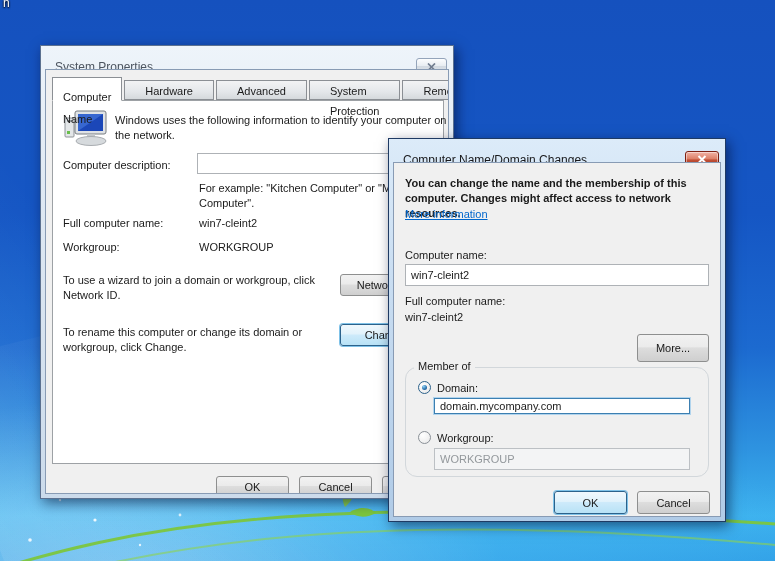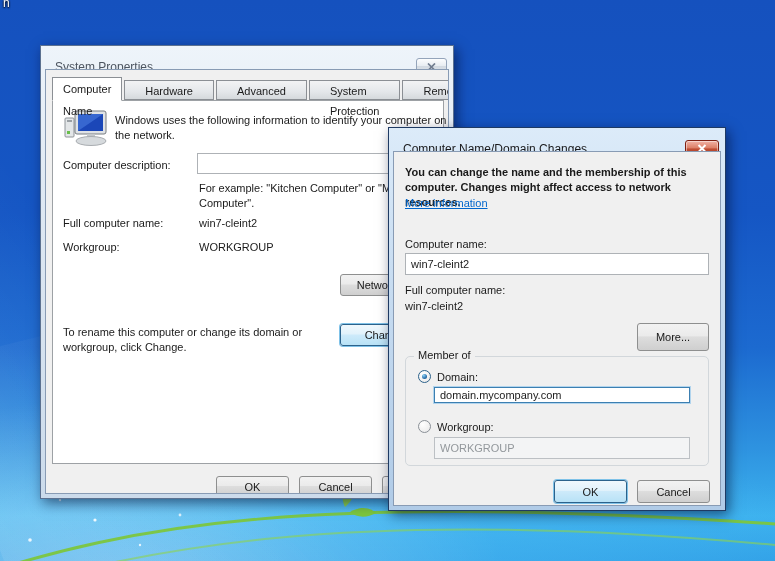--- a/index.html
+++ b/index.html
@@ -64,42 +64,42 @@
   .lbl { position:absolute; white-space:nowrap; }
   .wraptext { position:absolute; line-height:15px; }
   .link { color:#0066cc; text-decoration:underline; cursor:pointer; }
 
   .radio { position:absolute; width:13px; height:13px; border-radius:50%;
     border:1px solid #8a9097; background:radial-gradient(circle at 35% 30%,#fff 0%,#ececec 80%); }
   .radio.checked { border-color:#2c628b; }
   .radio.checked::after { content:""; position:absolute; left:3px; top:3px; width:5px; height:5px;
     border-radius:50%; background:radial-gradient(circle at 35% 30%,#8fd1f5 0%,#2a71ad 60%,#16487a 100%); }
 
-  .groupbox { position:absolute; border:1px solid #d2d7db; border-radius:5px; }
+  .groupbox { position:absolute; border:1px solid #d2d7db; border-radius:12px; }
   .groupbox .legend { position:absolute; top:-8px; left:8px; background:#f0f0f0; padding:0 4px; }
 
   
   .sysprops { left:40px; top:45px; width:414px; height:454px; z-index:1; }
 
   .tabs { position:absolute; left:6px; top:7px; display:flex; align-items:flex-end; z-index:3; }
   .tab { height:20px; line-height:20px; padding:0 20px; color:#1a1a1a;
     background:linear-gradient(180deg,#f2f3f4 0%,#e4e7ea 60%,#d5d9dc 100%);
     border:1px solid #8b8f94; margin-right:2px; cursor:default; }
   .tab.active { height:24px; line-height:22px; background:#fff; border-bottom:1px solid #fff;
-    margin-bottom:-1px; padding:0 10px; }
+    margin-bottom:-1px; padding:8px 10px; }
 
   .tabpage { position:absolute; left:6px; top:30px; width:392px; height:364px;
     background:#fff; border:1px solid #9da1a5; z-index:2; }
 
   .btnrow-ok     { left:170px; top:406px; width:73px; height:21px; }
   .btnrow-cancel { left:253px; top:406px; width:73px; height:21px; }
   .btnrow-apply  { left:336px; top:406px; width:73px; height:21px; }
 
   
-  .domdlg { left:388px; top:127px; width:338px; height:384px; z-index:5; }
+  .domdlg { left:388px; top:138px; width:338px; height:384px; z-index:5; }
 
   .computer-icon { position:absolute; left:10px; top:8px; }
 </style>
 </head>
 <body>
 
 <div class="desktop">
   <div class="ray ray1"></div>
   <div class="ray ray2"></div>
   <svg class="branches" width="775" height="561">
@@ -153,20 +153,21 @@
         <input class="input" style="left: 144px; top: 52px; width: 243px; height: 21px;" type="text" value="">
 
         <div class="wraptext" style="left:146px; top:80px; width:262px;">For example: "Kitchen Computer" or "Mary's Computer".</div>
 
         <span class="lbl" style="left:10px; top:116px;">Full computer name:</span>
         <span class="lbl" style="left:146px; top:116px;">win7-cleint2</span>
 
         <span class="lbl" style="left:10px; top:140px;">Workgroup:</span>
         <span class="lbl" style="left:146px; top:140px;">WORKGROUP</span>
 
+        <div class="wraptext" style="left:10px; top:172px; width:282px;">To use a wizard to join a domain or workgroup, click Network ID.</div>
         <button class="btn" style="left:287px; top:173px; width:97px; height:22px;">Network ID...</button>
 
         <div class="wraptext" style="left:10px; top:224px; width:282px;">To rename this computer or change its domain or workgroup, click Change.</div>
         <button class="btn default" style="left:287px; top:223px; width:97px; height:22px;">Change...</button>
       </div>
 
       <button class="btn btnrow-ok">OK</button>
       <button class="btn btnrow-cancel">Cancel</button>
       <button class="btn btnrow-apply"></button>
     </div>

